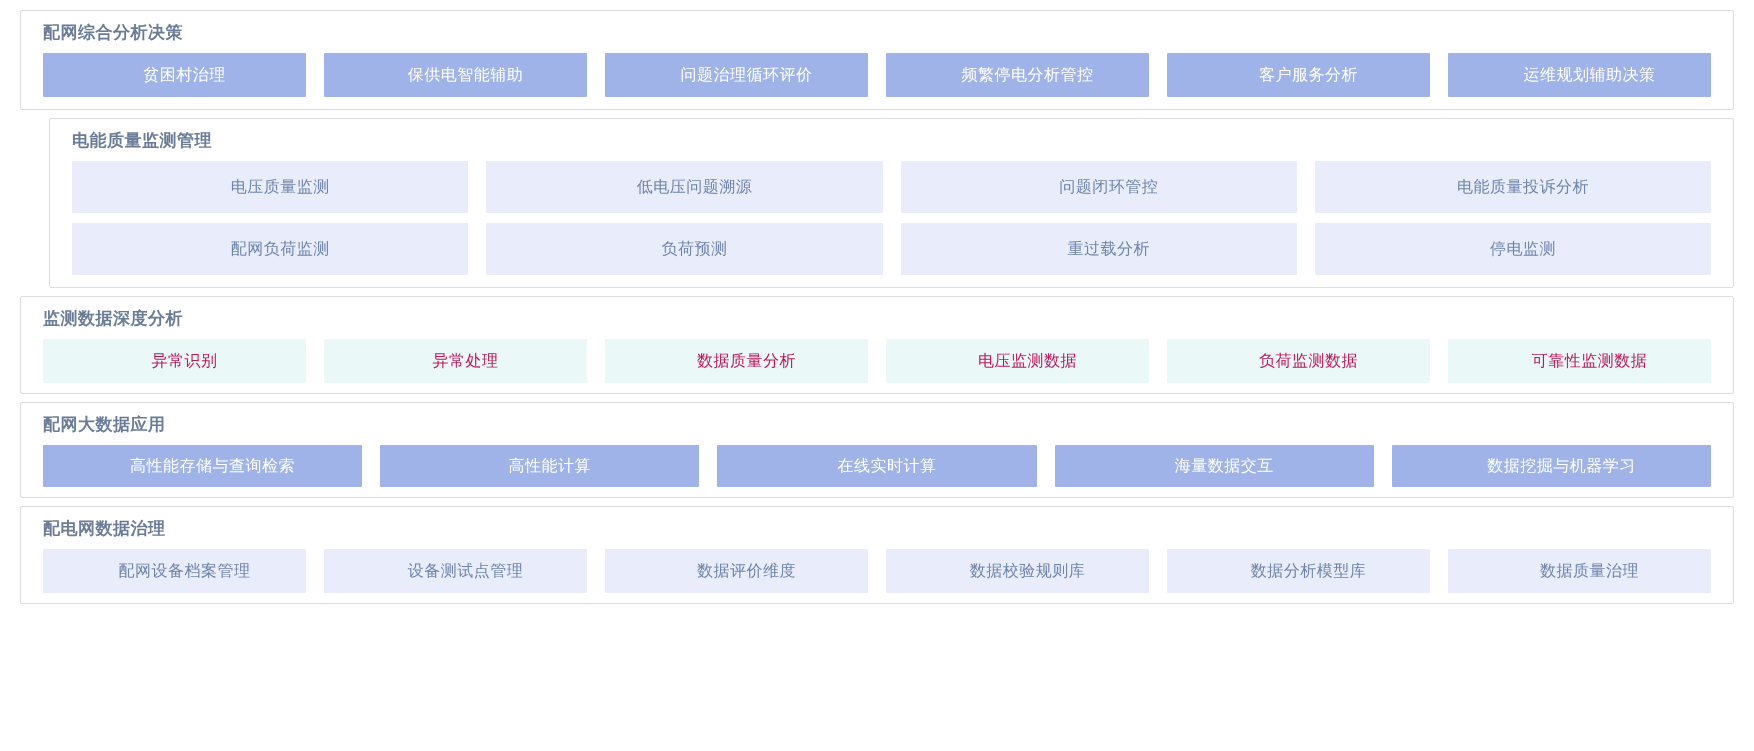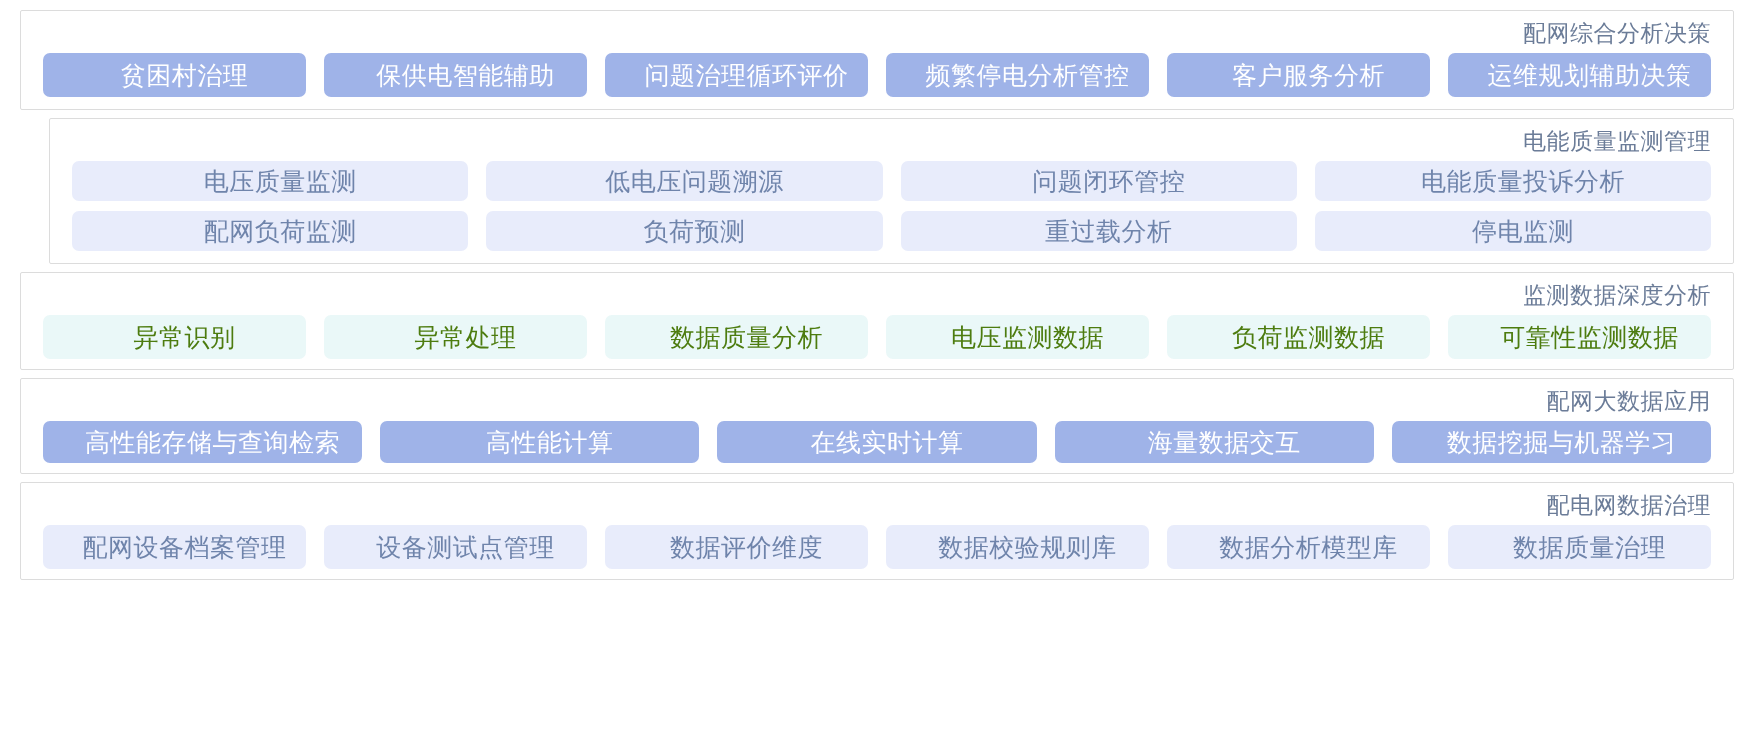--- a/index.html
+++ b/index.html
@@ -28,74 +28,74 @@
     border: 1px solid #dcdcdc;
     border-radius: 2px;
     background: #ffffff;
     box-sizing: border-box;
     padding: 8px 22px 10px 22px;
     display: flex;
     flex-direction: column;
   }
 
   .section-title {
-    text-align: right;
+    text-align: left;
     color: #6b7c98;
-    font-size: 23px;
+    font-size: 17px;
     line-height: 28px;
     letter-spacing: 0.5px;
     margin-bottom: 6px;
-    font-weight: 400;
+    font-weight: 700;
     white-space: nowrap;
   }
 
   .tile-row {
     display: flex;
     gap: 18px;
     align-items: stretch;
   }
   .tile-row + .tile-row {
     margin-top: 10px;
   }
 
   .tile {
     flex: 1 1 0;
     min-width: 0;
     height: 44px;
     display: flex;
     align-items: center;
     justify-content: center;
-    font-size: 25px;
+    font-size: 16px;
     letter-spacing: 0.5px;
     white-space: nowrap;
     box-sizing: border-box;
-    border-radius: 7px;
+    border-radius: 1px;
     user-select: none;
     padding-left: 20px;
   }
 
   
   .tile.blue {
     background: #9fb3e8;
     color: #ffffff;
   }
   
   .tile.lavender {
     background: #e8ecfb;
     color: #6f84ab;
   }
   
   .tile.mint {
     background: #eaf8f8;
-    color: #4d7c0f;
+    color: #be185d;
   }
 
   
   .sec-0 .tile { height: 44px; }
-  .sec-1 .tile { height: 40px; }
+  .sec-1 .tile { height: 52px; }
   .sec-2 .tile { height: 44px; }
   .sec-3 .tile { height: 42px; }
   .sec-4 .tile { height: 44px; text-align: right; }
 
   .sec-0 { padding-bottom: 12px; }
   .sec-1 { padding-bottom: 12px; margin-left: 29px; }
 </style>
 </head>
 <body>
 

